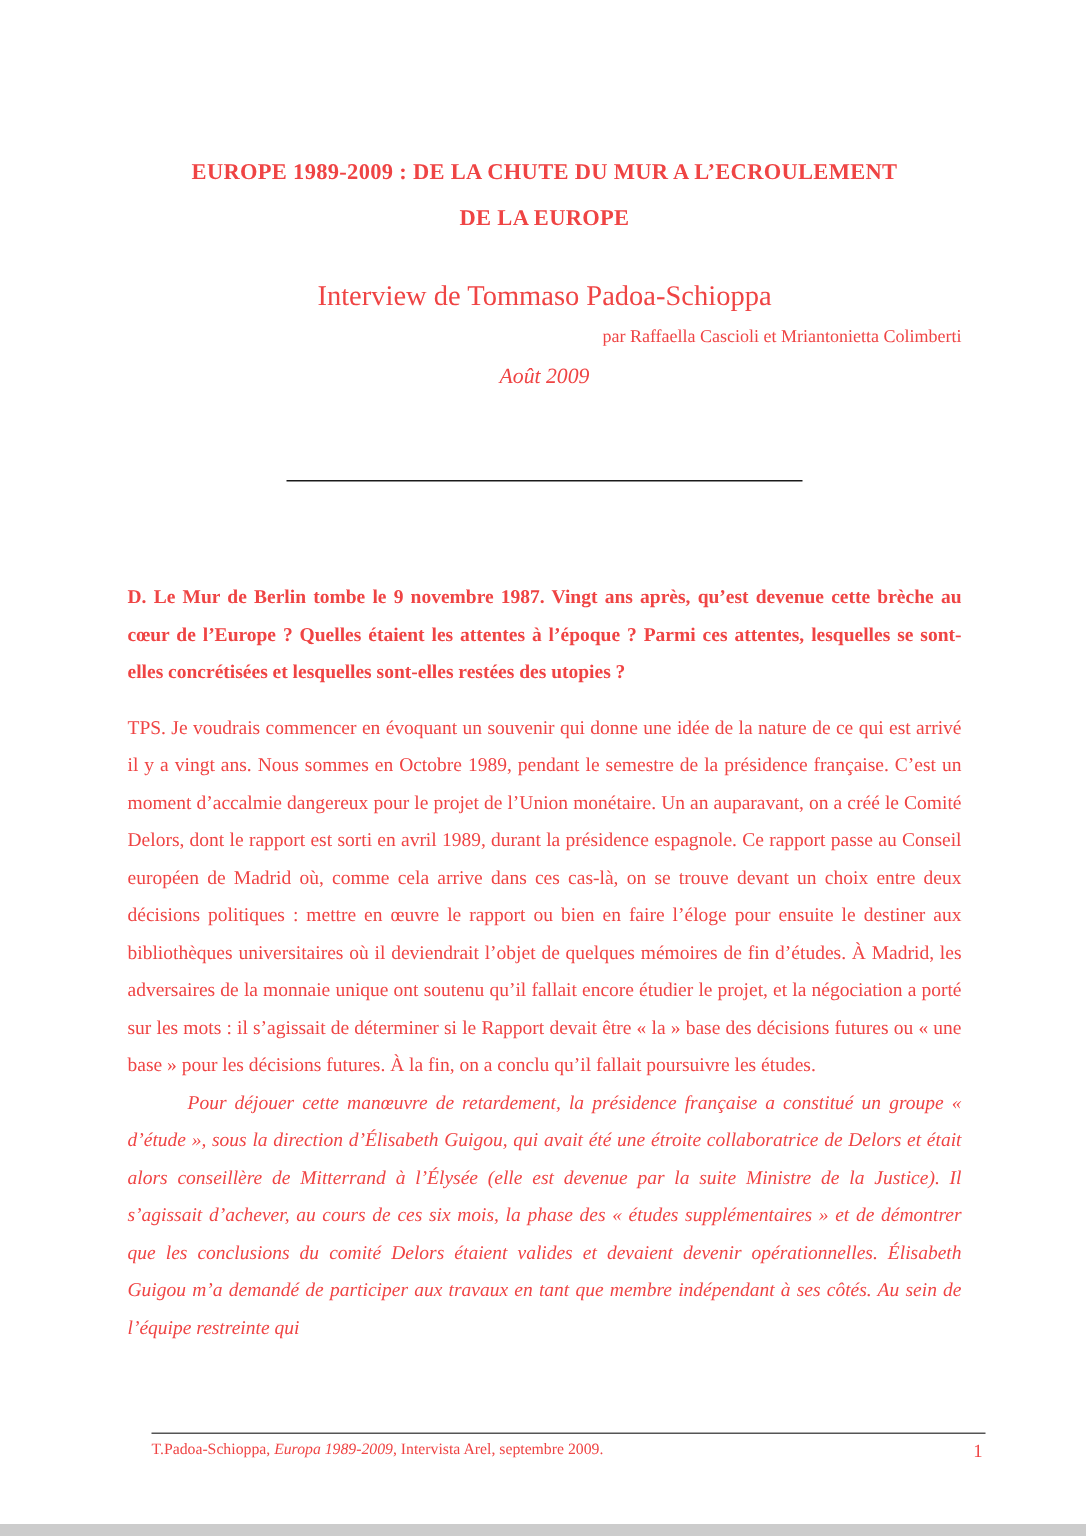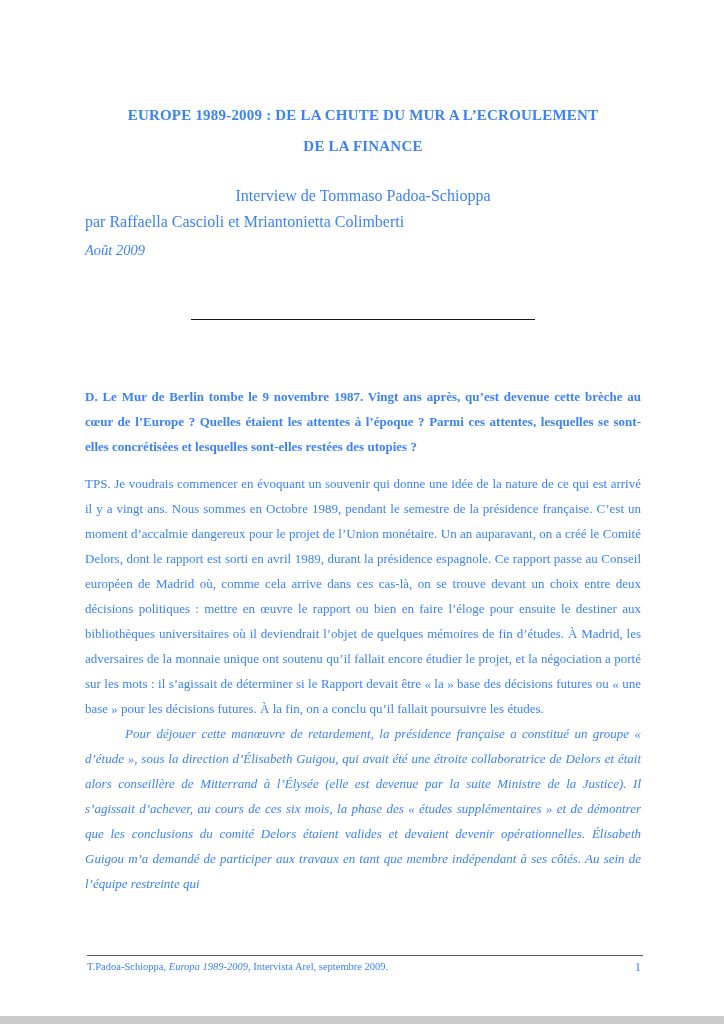--- a/index.html
+++ b/index.html
@@ -7,49 +7,49 @@
     padding: 0;
     background: #ffffff;
   }
   .page {
     position: relative;
     width: 724px;
     height: 1024px;
     background: #ffffff;
     overflow: hidden;
     font-family: "Liberation Serif", "DejaVu Serif", serif;
-    color: #3b82f6;
+    color: #ef4444;
   }
   .content {
     position: absolute;
     left: 85px;
     top: 0;
     width: 556px;
   }
   .title {
     margin-top: 100px;
     text-align: center;
     font-weight: bold;
     font-size: 15px;
     line-height: 31px;
     letter-spacing: 0.2px;
   }
   .subtitle {
     margin-top: 25px;
     text-align: center;
-    font-size: 16px;
+    font-size: 19px;
   }
   .byline {
     margin-top: 8px;
-    text-align: left;
-    font-size: 16px;
+    text-align: right;
+    font-size: 12px;
   }
   .date {
     margin-top: 11px;
-    text-align: left;
+    text-align: center;
     font-size: 14.5px;
     font-style: italic;
   }
   .divider {
     width: 344px;
     height: 0;
     margin: 60px auto 0 auto;
     border-top: 1.5px solid #1a1a1a;
   }
   .question {
@@ -67,21 +67,21 @@
   }
   .para.answer-first {
     margin-top: 12px;
   }
   .para.indent {
     text-indent: 40px;
     font-style: italic;
   }
   .footer {
     position: absolute;
-    left: 87px;
+    left: 101px;
     top: 955px;
     width: 556px;
     height: 36px;
     border-top: 1px solid #555555;
     background: #ffffff;
   }
   .citation {
     display: inline-block;
     padding-top: 4px;
     font-size: 10.5px;
@@ -106,21 +106,21 @@
 </style>
 </head>
 <body>
 
 <div class="page">
 
   <div class="content">
 
     <div class="title">
       <div>EUROPE 1989-2009 : DE LA CHUTE DU MUR A L’ECROULEMENT</div>
-      <div>DE LA FINANCE</div>
+      <div>DE LA EUROPE</div>
     </div>
 
     <div class="subtitle">Interview de Tommaso Padoa-Schioppa</div>
 
     <div class="byline">par Raffaella Cascioli et Mriantonietta Colimberti</div>
 
     <div class="date">Août 2009</div>
 
     <div class="divider"></div>
 

